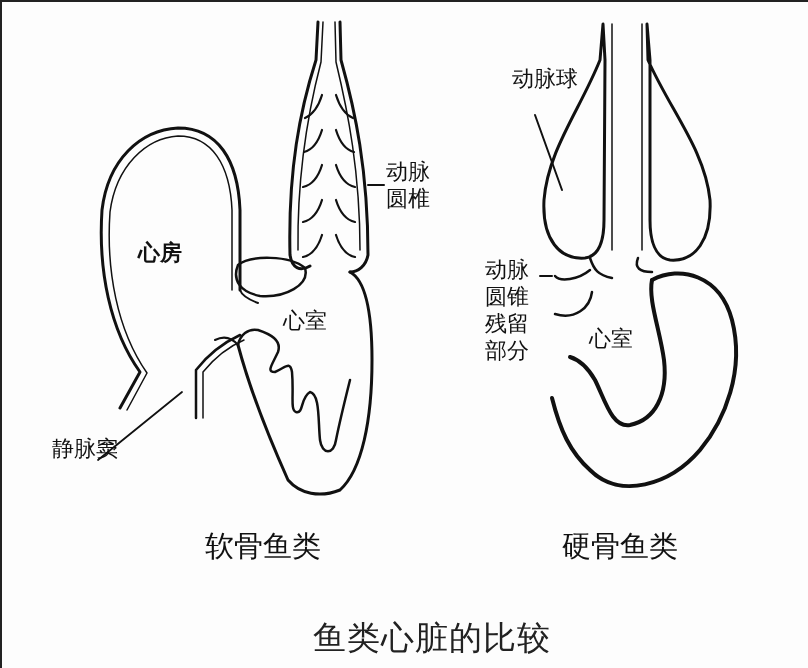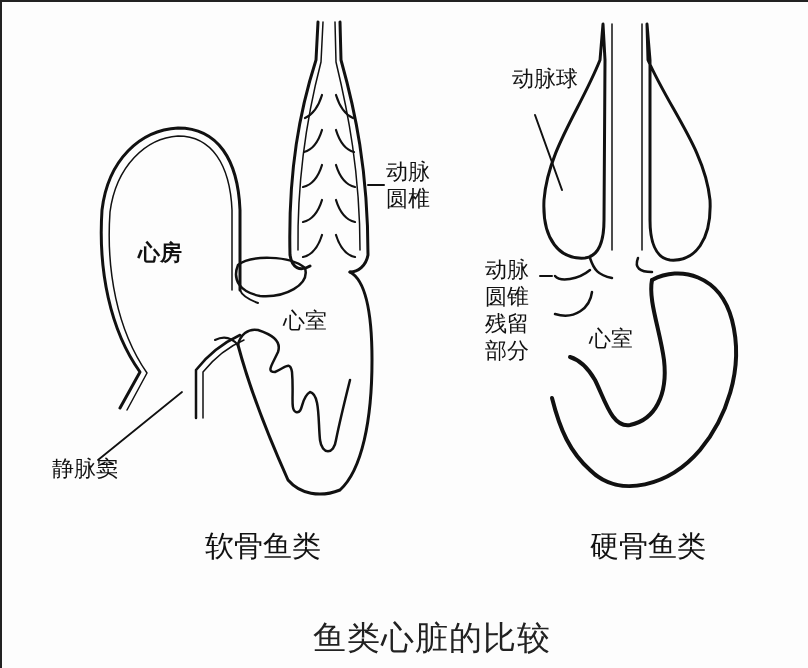--- a/index.html
+++ b/index.html
@@ -80,27 +80,27 @@
     </g>
   </g>
 </svg>
 
 <div class="lbl" style="left:138px; top:240px;font-weight:bold;">心房</div>
 <div class="lbl" style="left:283px; top:308px;">心室</div>
 <div class="lbl stack" style="left:386px; top:158px;">
   <div>动脉</div>
   <div>圆椎</div>
 </div>
-<div class="lbl" style="left:52px; top:456px;">静脉窦</div>
+<div class="lbl" style="left:52px; top:436px;">静脉窦</div>
 
 <div class="lbl" style="left:492px; top:66px;margin-left:20px;">动脉球</div>
 <div class="lbl" style="left:589px; top:326px;">心室</div>
 <div class="lbl stack" style="left:485px; top:256px;">
   <div>动脉</div>
   <div>圆锥</div>
   <div>残留</div>
   <div>部分</div>
 </div>
 
 <div class="cap" style="left:205px; top:527px;">软骨鱼类</div>
-<div class="cap" style="left:590px; top:527px;">硬骨鱼类</div>
+<div class="cap" style="left:562px; top:527px;">硬骨鱼类</div>
 
 <div class="title" style="left:313px; top:616px;">鱼类心脏的比较</div>
 
 </body></html>

